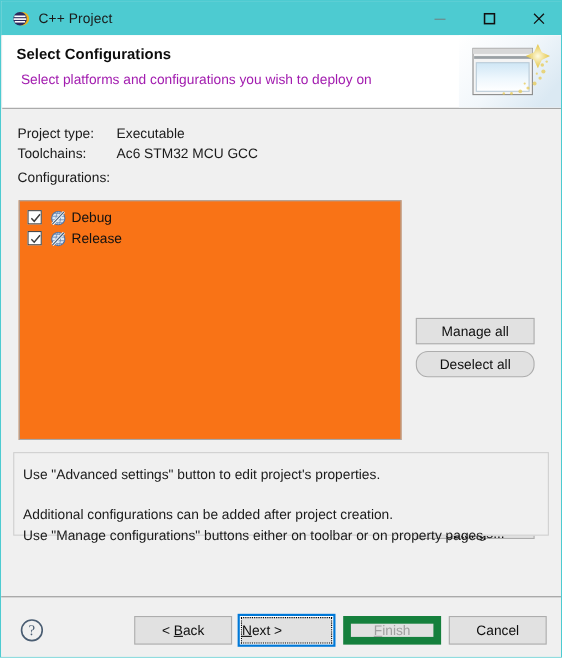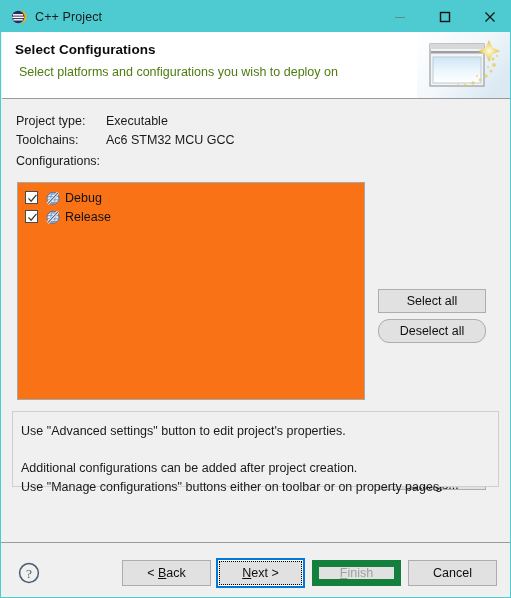--- a/index.html
+++ b/index.html
@@ -77,21 +77,21 @@
     font-size: 13.5px;
     font-weight: bold;
     color: #0d0d0d;
     letter-spacing: 0.05px;
   }
   .header-sub {
     position: absolute;
     left: 17px;
     top: 33px;
     font-size: 12.5px;
-    color: #4d7c0f;
+    color: #a21caf;
   }
   .header-art {
     position: absolute;
     right: 0;
     top: 0;
     width: 95px;
     height: 66px;
   }
 
   
@@ -242,21 +242,21 @@
     padding: 1px;
   }
   .next-inner {
     width: 100%;
     height: 100%;
     box-sizing: border-box;
     border: 1px dotted #000000;
     background: #e1e1e1;
     display: flex;
     align-items: center;
-    justify-content: center;
+    justify-content: flex-start;
     font-family: "Liberation Sans", sans-serif;
     font-size: 12.5px;
     color: #0f0f0f;
   }
   .ul { text-decoration: underline; }
 </style>
 </head>
 <body>
 
 <div class="window">
@@ -381,21 +381,21 @@
             <path d="M8 2.3 C5.3 5 5.3 11.6 8 14.3 M8 2.3 C10.7 5 10.7 11.6 8 14.3" stroke="#6f8db5" stroke-width="0.8" fill="none"></path>
             <path d="M2.6 13.8 L13.2 2.6" stroke="#ffffff" stroke-width="2.6" fill="none"></path>
             <path d="M2.6 13.8 L13.2 2.6" stroke="#46617f" stroke-width="1.1" fill="none"></path>
           </svg>
         </span>
         <span>Release</span>
       </div>
 
     </div>
 
-    <button class="btn side-btn btn-selectall">Select all</button>
+    <button class="btn side-btn btn-selectall">Manage all</button>
     <button class="btn side-btn btn-deselectall">Deselect all</button>
     <button class="btn side-btn btn-advanced">Advanced settings...</button>
 
     <div class="infopanel">
       <p>Use "Advanced settings" button to edit project's properties.</p>
       <div class="gap"></div>
       <p>Additional configurations can be added after project creation.</p>
       <p>Use "Manage configurations" buttons either on toolbar or on property pages.</p>
     </div>
 

